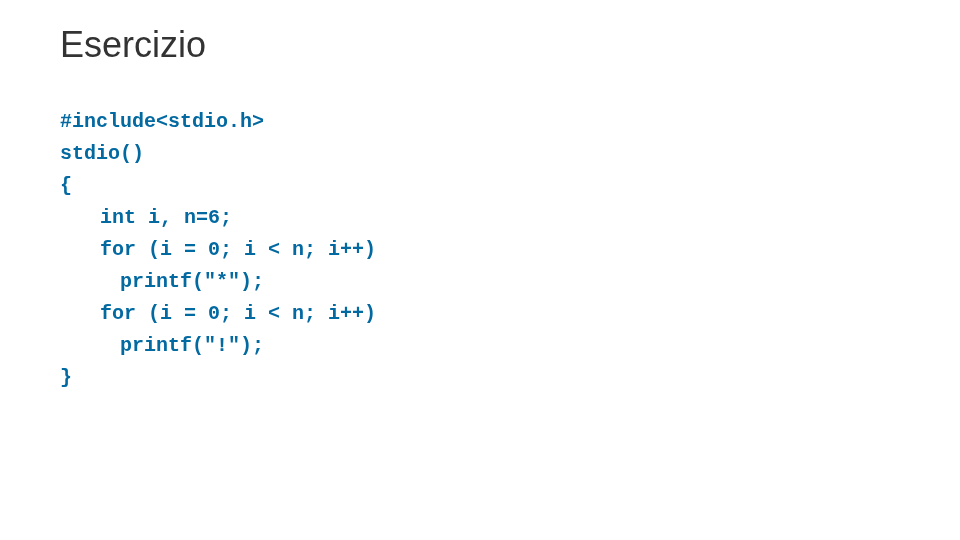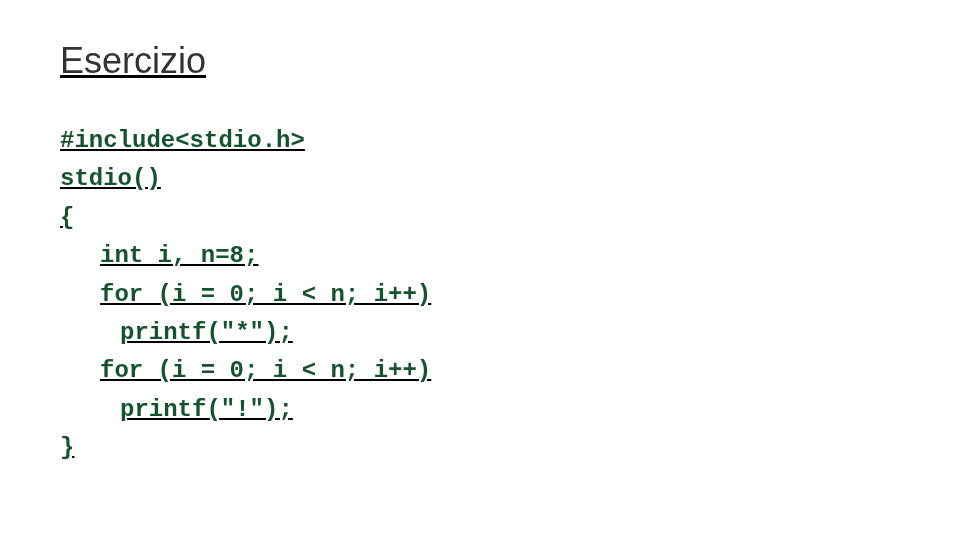--- a/index.html
+++ b/index.html
@@ -13,36 +13,35 @@
       width: 960px;
       height: 540px;
       overflow: hidden;
       font-family: Arial, Helvetica, sans-serif;
     }
 
     .page-container {
       width: 960px;
       height: 504px;
       background: #ffffff;
-      padding: 40px 60px;
-      text-decoration: underline;
+      padding: 24px 60px;
     }
 
     .title {
       font-size: 36px;
       font-weight: normal;
       color: #333333;
       margin-bottom: 40px;
       font-family: Arial, Helvetica, sans-serif;
     }
 
     .code-block {
       font-family: 'Courier New', Courier, monospace;
-      font-size: 24px;
-      color: #14532d;
+      font-size: 20px;
+      color: #0369a1;
       line-height: 1.6;
     }
 
     .code-line {
       display: block;
       white-space: pre;
     }
 
     .indent1 {
       padding-left: 40px;
@@ -59,20 +58,20 @@
 </head>
 <body>
 
 <div class="page-container">
   <h1 class="title">Esercizio</h1>
 
   <div class="code-block">
     <span class="code-line bold-code">#include&lt;stdio.h&gt;</span>
     <span class="code-line bold-code">stdio()</span>
     <span class="code-line bold-code">{</span>
-    <span class="code-line bold-code indent1">int i, n=8;</span>
+    <span class="code-line bold-code indent1">int i, n=6;</span>
     <span class="code-line bold-code indent1">for (i = 0; i &lt; n; i++)</span>
     <span class="code-line bold-code indent2">printf("*");</span>
     <span class="code-line bold-code indent1">for (i = 0; i &lt; n; i++)</span>
     <span class="code-line bold-code indent2">printf("!");</span>
     <span class="code-line bold-code">}</span>
   </div>
 </div>
 
 </body></html>

